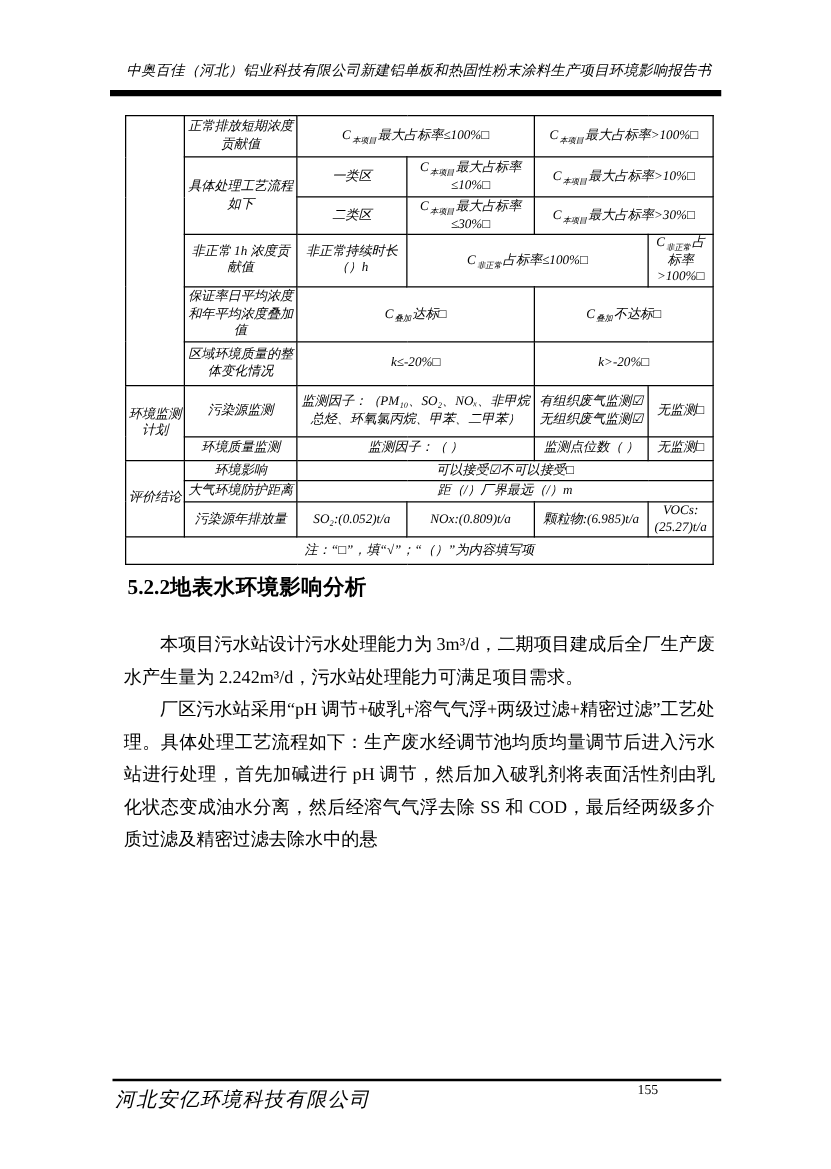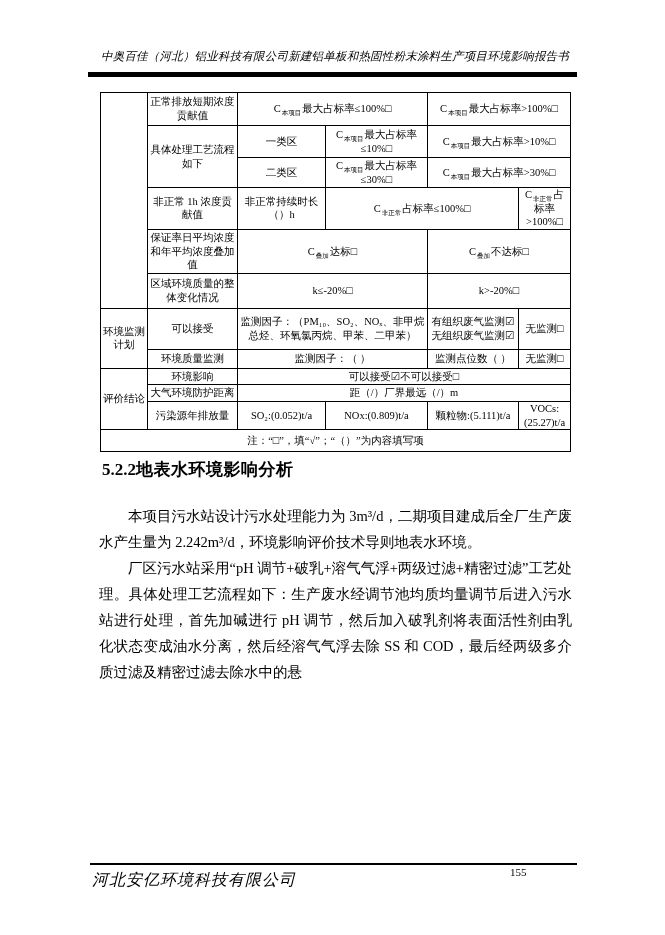--- a/index.html
+++ b/index.html
@@ -18,20 +18,21 @@
   .header-rule {
     position:absolute; top:72px; left:88px; width:489px; height:5px;
     background:#000;
   }
   
   table.report-table {
     position:absolute; top:92px; left:100px; width:470px;
     border-collapse:collapse; table-layout:fixed;
     font-size:10.5px; line-height:1.3;
     border:1.5px solid #000;
+    font-style:italic;
   }
   table.report-table td {
     border:1px solid #000; text-align:center; vertical-align:middle;
     padding:0 2px; overflow:hidden;
   }
   table.report-table sub { font-size:6.5px; line-height:0; margin:0 1px 0 1px; }
   tr.rh33{height:33px} tr.rh32{height:32px} tr.rh30{height:30px}
   tr.rh31{height:31px} tr.rh44{height:44px} tr.rh35{height:35px}
   tr.rh41{height:41px} tr.rh19{height:19px} tr.rh16{height:16px}
   tr.rh17{height:17px} tr.rh20{height:20px} tr.rh22{height:22px}
@@ -109,21 +110,21 @@
         <td colspan="2"><span>C</span><sub>叠加</sub><span>达标□</span></td>
         <td colspan="2"><span>C</span><sub>叠加</sub><span>不达标□</span></td>
       </tr>
       <tr class="rh35">
         <td>区域环境质量的整体变化情况</td>
         <td colspan="2">k≤-20%□</td>
         <td colspan="2">k&gt;-20%□</td>
       </tr>
       <tr class="rh41">
         <td rowspan="2">环境监测计划</td>
-        <td>可以接受</td>
+        <td>污染源监测</td>
         <td colspan="2">监测因子：（PM₁₀、SO₂、NOₓ、非甲烷总烃、环氧氯丙烷、甲苯、二甲苯）</td>
         <td>
           <div>有组织废气监测☑</div>
           <div>无组织废气监测☑</div>
         </td>
         <td>无监测□</td>
       </tr>
       <tr class="rh19">
         <td>环境质量监测</td>
         <td colspan="2">监测因子：（ ）</td>
@@ -136,35 +137,35 @@
         <td colspan="4">可以接受☑不可以接受□</td>
       </tr>
       <tr class="rh17">
         <td>大气环境防护距离</td>
         <td colspan="4">距（/）厂界最远（/）m</td>
       </tr>
       <tr class="rh20">
         <td>污染源年排放量</td>
         <td>SO₂:(0.052)t/a</td>
         <td>NOx:(0.809)t/a</td>
-        <td>颗粒物:(5.111)t/a</td>
+        <td>颗粒物:(6.985)t/a</td>
         <td>VOCs:(25.27)t/a</td>
       </tr>
       <tr class="rh22">
         <td colspan="6" class="note-cell">注：“□”，填“√”；“（）”为内容填写项</td>
       </tr>
     </tbody>
   </table>
 
   <h2 class="section-heading">
     <span class="num">5.2.2</span><span>地表水环境影响分析</span>
   </h2>
 
   <div class="body-text">
-    <p>本项目污水站设计污水处理能力为 3m³/d，二期项目建成后全厂生产废水产生量为 2.242m³/d，环境影响评价技术导则地表水环境。</p>
+    <p>本项目污水站设计污水处理能力为 3m³/d，二期项目建成后全厂生产废水产生量为 2.242m³/d，污水站处理能力可满足项目需求。</p>
     <p>厂区污水站采用“pH 调节+破乳+溶气气浮+两级过滤+精密过滤”工艺处理。具体处理工艺流程如下：生产废水经调节池均质均量调节后进入污水站进行处理，首先加碱进行 pH 调节，然后加入破乳剂将表面活性剂由乳化状态变成油水分离，然后经溶气气浮去除 SS 和 COD，最后经两级多介质过滤及精密过滤去除水中的悬</p>
   </div>
 
   <div class="footer-rule"></div>
   <div class="footer-company">河北安亿环境科技有限公司</div>
   <div class="footer-page">155</div>
 
 </div>
 
 </body></html>

